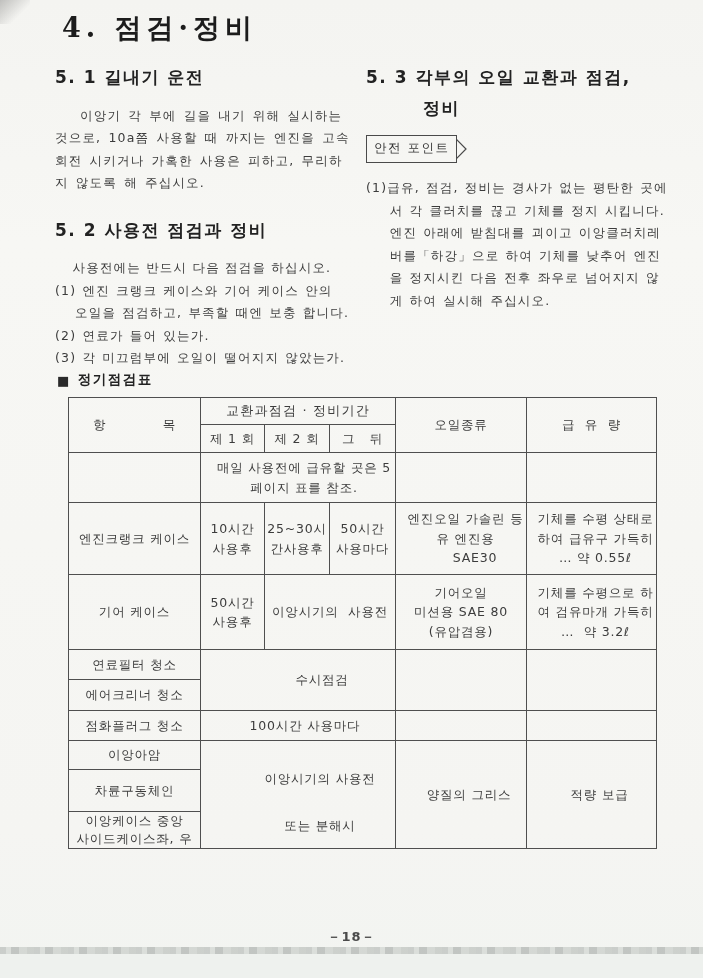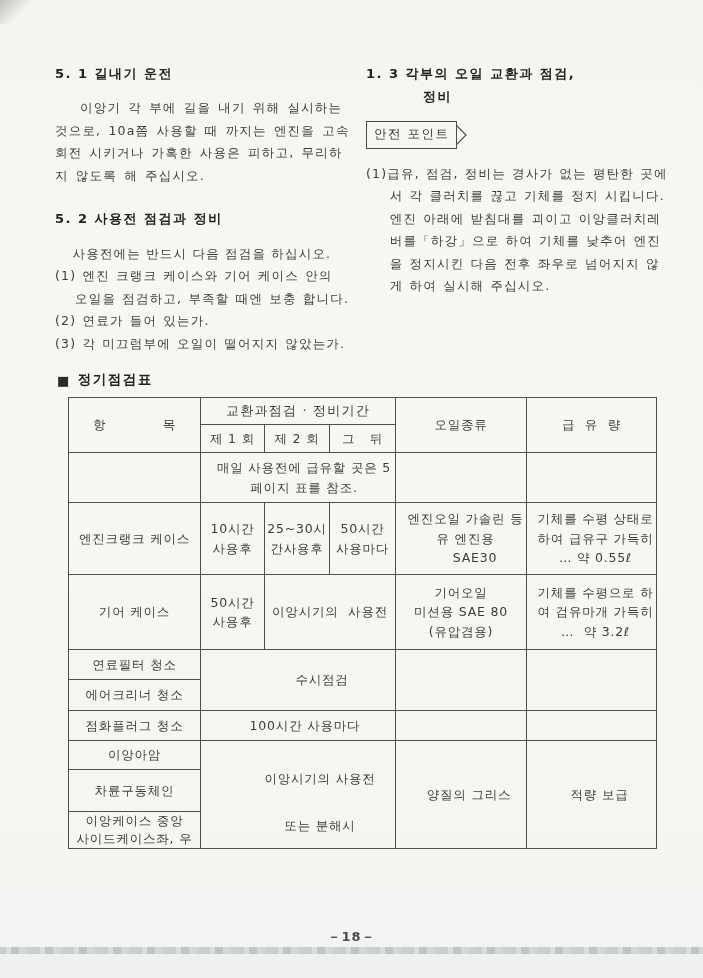--- a/index.html
+++ b/index.html
@@ -19,21 +19,21 @@
   }
   .title {
     position:absolute; left:62px; top:10px;
     font-family:"DejaVu Serif","Liberation Serif",serif;
     font-size:27px; font-weight:bold; letter-spacing:5px; color:#1c1c1c;
   }
   .col { position:absolute; top:62px; font-size:12.5px; line-height:1.8; letter-spacing:1.2px; }
   .col-left  { left:55px;  width:296px; }
   .col-right { left:366px; width:304px; }
   h2.sec {
-    font-size:13px; font-weight:bold; color:#222; letter-spacing:1.5px;
+    font-size:17px; font-weight:bold; color:#222; letter-spacing:1.5px;
     margin-bottom:12px;
   }
   .h53-l2 { display:block; margin-left:57px; }
   .p-indent { text-indent:2em; margin-bottom:20px; word-spacing:2px; }
   .p-intro  { text-indent:1.4em; }
   .hang  { padding-left:1.6em; text-indent:-1.6em; word-spacing:1px; }
   .hang2 { padding-left:1.9em; text-indent:-1.9em; word-spacing:1px; }
   .safety-row { margin:14px 0 16px 0; display:flex; align-items:center; height:24px; }
   .safety-box {
     display:inline-block; border:1px solid #4a4a4a; padding:1px 7px 2px 7px;
@@ -87,34 +87,35 @@
       #cfd3cf 19px 27px, #c6cac6 27px 34px);
   }
   .below-band { position:absolute; top:954px; left:0; width:100%; height:24px; background:#eef1ee; }
 </style>
 </head>
 <body>
 
 <div class="page">
   <div class="corner-shade"></div>
 
+  <h1 class="title">4. 점검·정비</h1>
 
   <div class="col col-left">
     <h2 class="sec">5. 1 길내기 운전</h2>
     <p class="p-indent">이앙기 각 부에 길을 내기 위해 실시하는 것으로, 10a쯤 사용할 때 까지는 엔진을 고속회전 시키거나 가혹한 사용은 피하고, 무리하지 않도록 해 주십시오.</p>
     <h2 class="sec">5. 2 사용전 점검과 정비</h2>
     <p class="p-intro">사용전에는 반드시 다음 점검을 하십시오.</p>
     <div class="hang">(1) 엔진 크랭크 케이스와 기어 케이스 안의 오일을 점검하고, 부족할 때엔 보충 합니다.</div>
     <div class="hang">(2) 연료가 들어 있는가.</div>
     <div class="hang">(3) 각 미끄럼부에 오일이 떨어지지 않았는가.</div>
   </div>
 
   <div class="col col-right">
     <h2 class="sec">
-      <span>1. 3 각부의 오일 교환과 점검,</span>
+      <span>5. 3 각부의 오일 교환과 점검,</span>
       <span class="h53-l2">정비</span>
     </h2>
     <div class="safety-row">
       <span class="safety-box">안전 포인트</span>
       <svg class="safety-chevron" width="12" height="24" viewBox="0 0 12 24">
         <path d="M0,2 L10,12 L0,22" fill="none" stroke="#4a4a4a" stroke-width="1.2"></path>
       </svg>
     </div>
     <div class="hang2">(1)급유, 점검, 정비는 경사가 없는 평탄한 곳에서 각 클러치를 끊고 기체를 정지 시킵니다. 엔진 아래에 받침대를 괴이고 이앙클러치레버를「하강」으로 하여 기체를 낮추어 엔진을 정지시킨 다음 전후 좌우로 넘어지지 않게 하여 실시해 주십시오.</div>
   </div>

